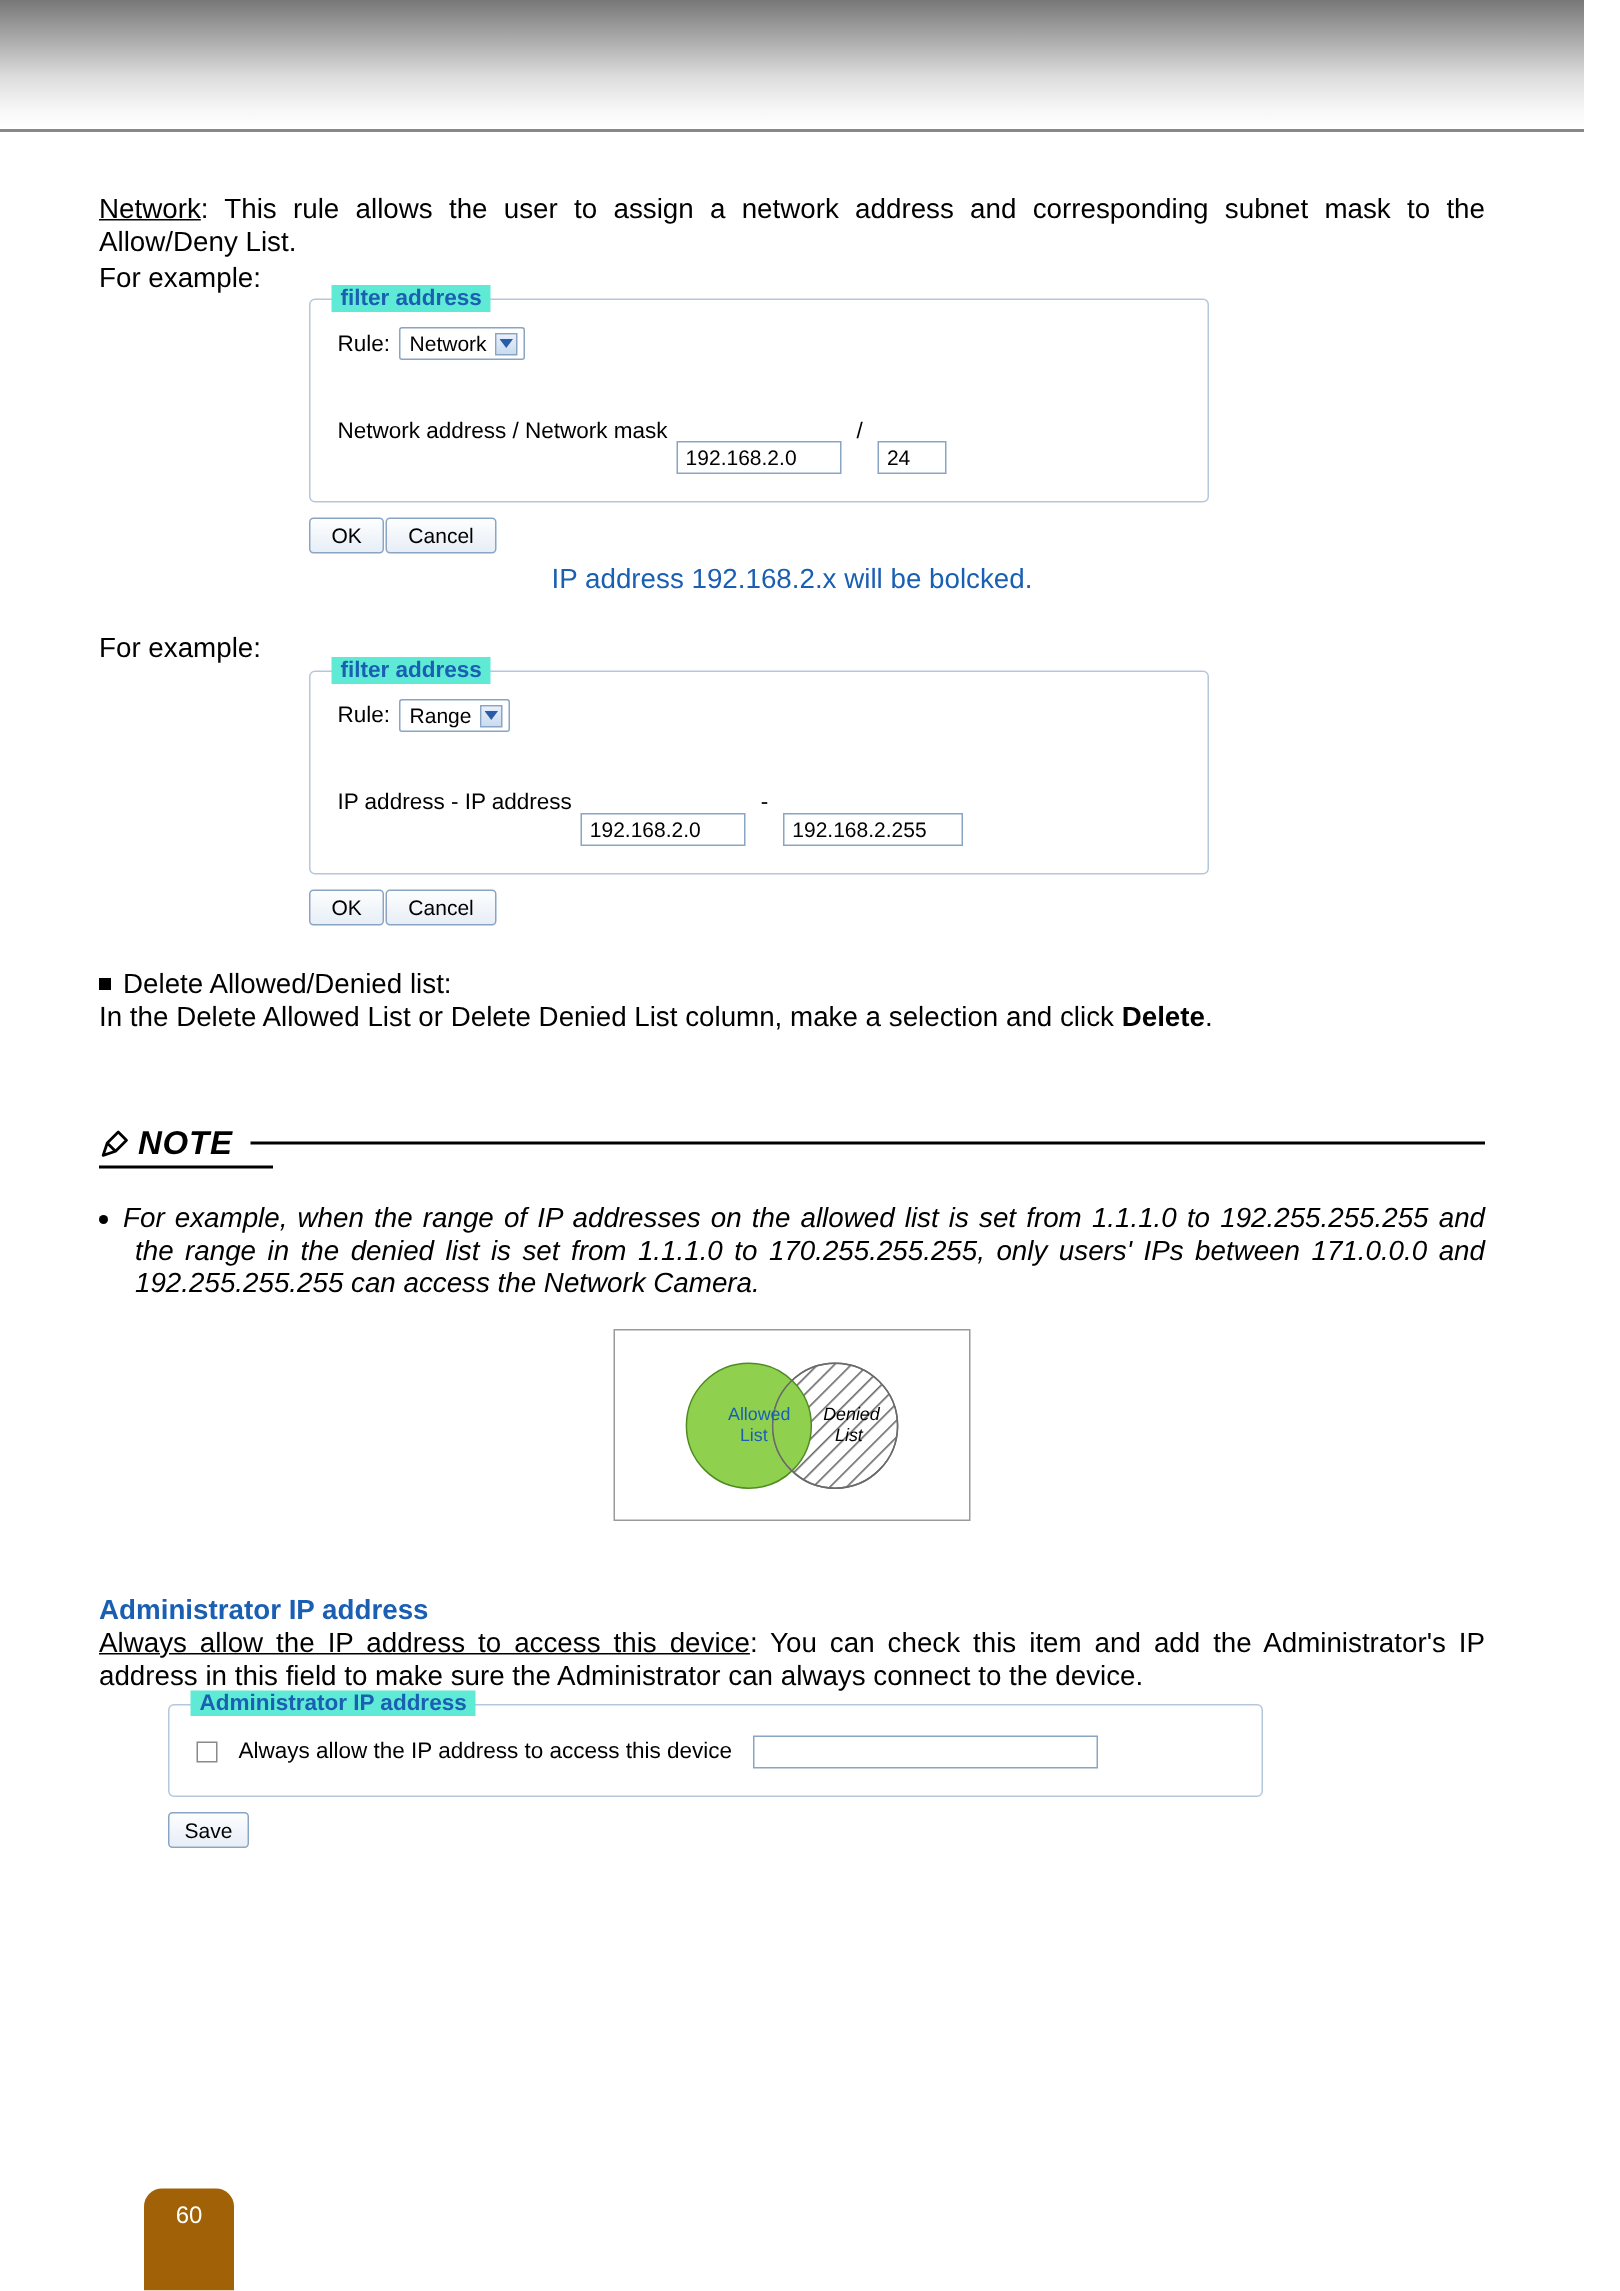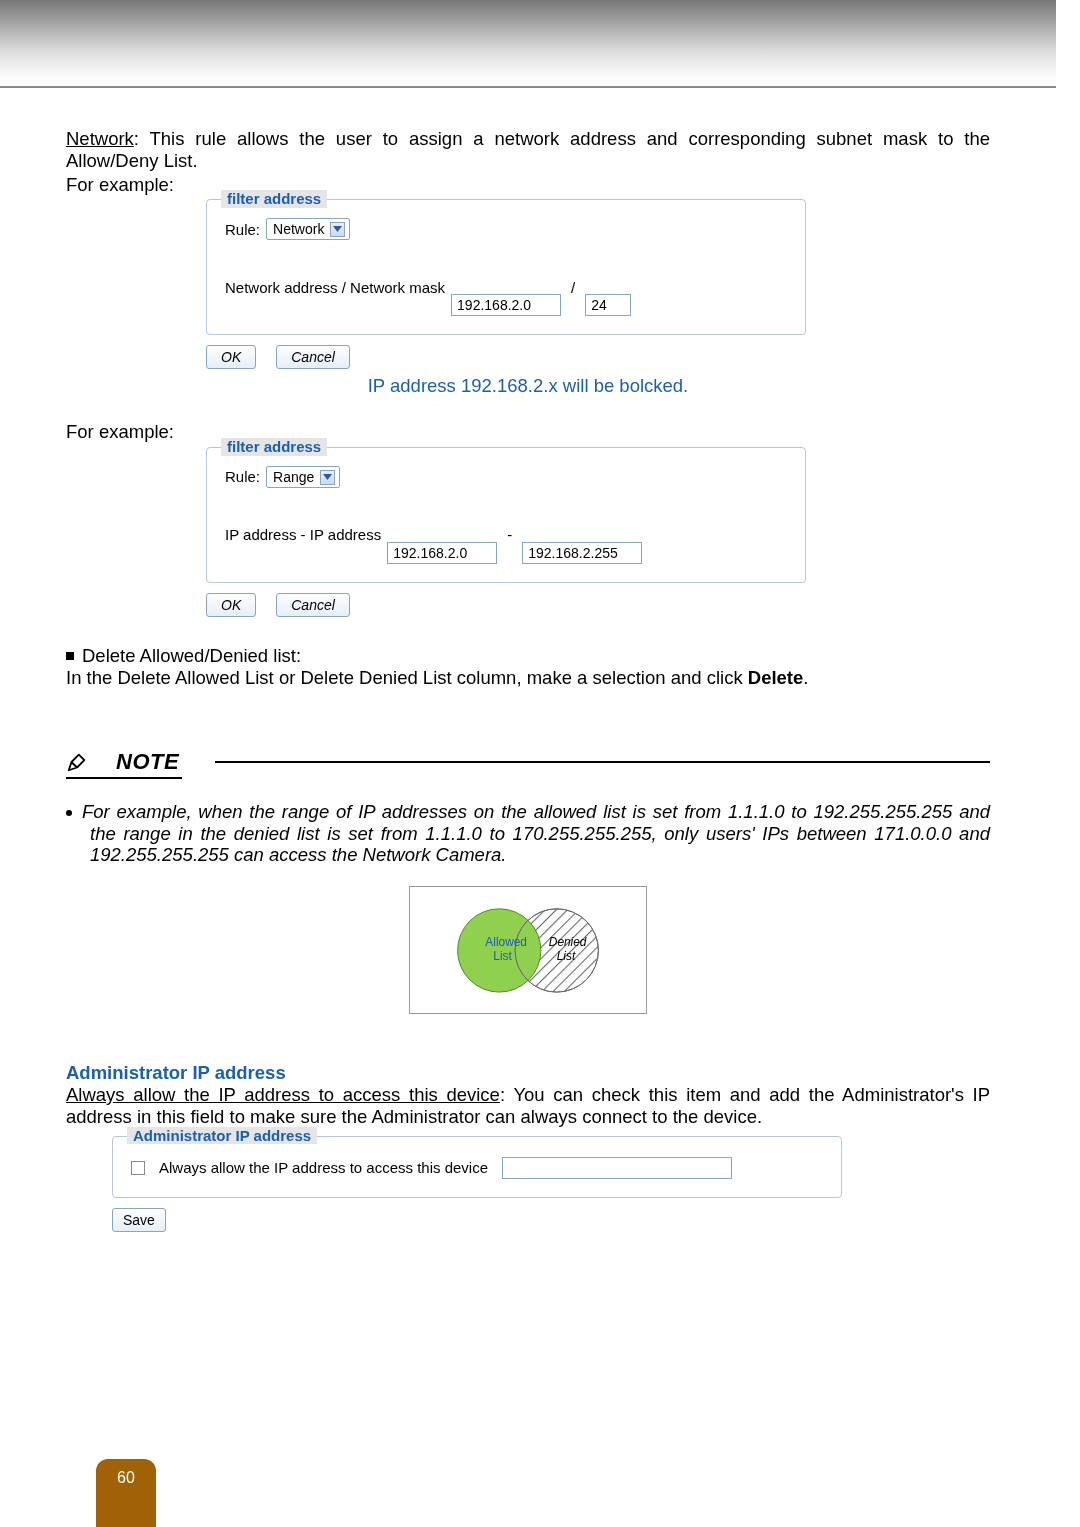--- a/index.html
+++ b/index.html
@@ -25,21 +25,21 @@
     margin: 4px 0 8px 140px;
     width: 600px;
     position: relative;
     font-size: 15px;
     color: #000;
     font-family: Arial, sans-serif;
   }
   .legend {
     position: absolute;
     top: -10px; left: 14px;
-    background: #e5e5e5;
+    background: #5eead4;
     padding: 0 6px;
     color: #1b5fb3;
     font-weight: bold;
     font-size: 15px;
   }
   .row { display: flex; align-items: center; gap: 6px; margin-top: 6px; }
   .row-first { margin-top: 4px; }
   .select {
     display: inline-flex; align-items: center;
     border: 1px solid #8aa4c4;
@@ -64,26 +64,26 @@
   }
   .btn {
     display: inline-flex; align-items: center; justify-content: center;
     border: 1px solid #8aa4c4;
     background: linear-gradient(#fdfefe,#e7eef7);
     height: 24px; padding: 0 14px;
     font-size: 14px;
     border-radius: 3px;
     color: #000;
   }
-  .btn-row { margin: 10px 0 4px 140px; display: flex; gap: 20px; font-style: italic; }
+  .btn-row { margin: 10px 0 4px 140px; display: flex; gap: 1px; }
   .caption-blue { color: #1b5fb3; text-align: center; font-size: 18.5px; margin: 6px 0 24px 0; }
   .bullet-line { display: flex; gap: 8px; margin-top: 28px; }
   .square { width: 8px; height: 8px; background: #000; margin-top: 7px; flex-shrink: 0; }
   .note-block { margin-top: 60px; }
-  .note-head { display: flex; align-items: center; gap: 28px; }
+  .note-head { display: flex; align-items: center; gap: 4px; }
   .note-icon { width: 22px; height: 22px; }
   .note-title { font-weight: bold; font-style: italic; font-size: 22px; letter-spacing: 0.5px; }
   .note-rule { flex: 1; height: 2px; background: #000; margin-left: 8px; }
   .note-under { height: 2px; background: #000; width: 116px; margin-top: 2px; }
   .note-body { margin-top: 22px; font-style: italic; }
   .note-body .dot { display: inline-block; width: 6px; height: 6px; background: #000; border-radius: 50%; vertical-align: middle; margin-right: 10px; }
   .note-body p { text-align: justify; padding-left: 24px; text-indent: -24px; }
   .venn-wrap { display: flex; justify-content: center; margin: 20px 0 40px 0; }
   .venn-box { border: 1px solid #9a9a9a; width: 238px; height: 128px; position: relative; }
   .venn-box svg { position: absolute; inset: 0; }

